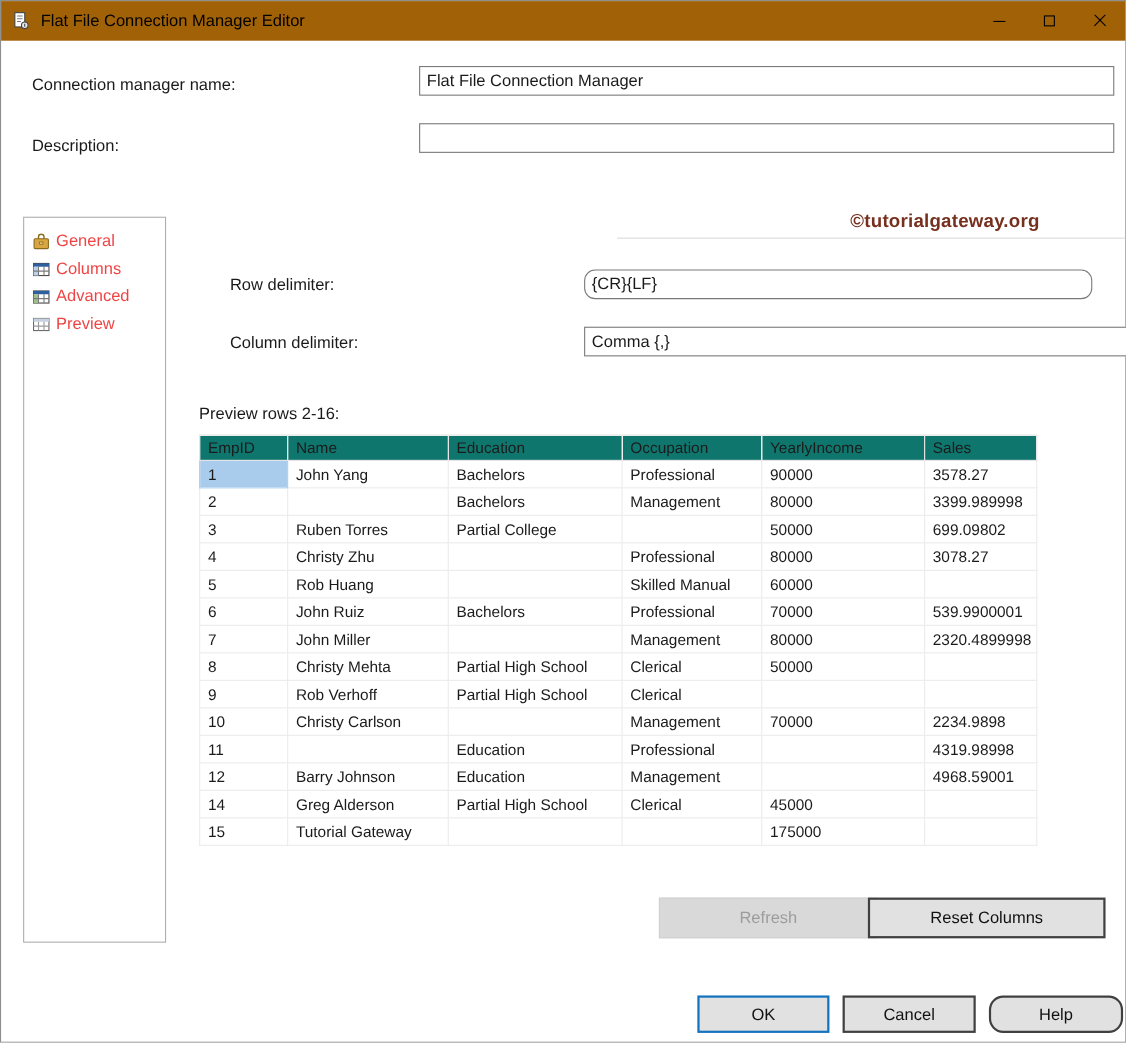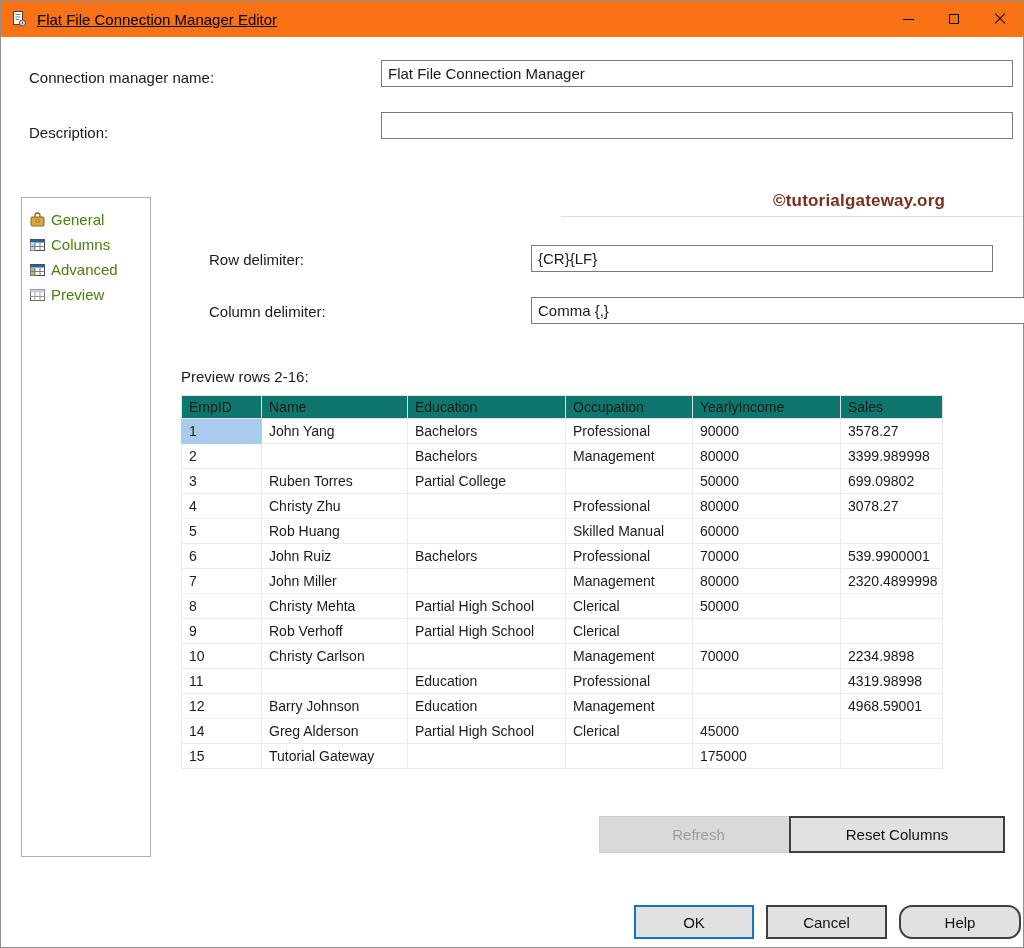--- a/index.html
+++ b/index.html
@@ -4,21 +4,21 @@
 <style>
   html,body{margin:0;padding:0;}
   body{
     width:1024px;height:948px;position:relative;background:#ffffff;
     font-family:"Liberation Sans","DejaVu Sans",sans-serif;font-size:15px;color:#000;
     overflow:hidden;
   }
   .window{position:absolute;inset:0;border:1px solid #8f8f8f;box-sizing:border-box;background:#fff;}
 
   
-  .titlebar{position:absolute;top:0;left:0;right:0;height:36px;display:flex;align-items:center;background:#f97316;text-decoration:underline;}
+  .titlebar{position:absolute;top:0;left:0;right:0;height:36px;display:flex;align-items:center;background:#a16207;}
   .app-icon{margin-left:9px;width:18px;height:18px;display:inline-flex;}
   .title{margin-left:9px;font-size:15px;color:#000;}
   .win-controls{margin-left:auto;display:flex;height:36px;}
   .win-btn{width:46px;height:36px;display:flex;align-items:center;justify-content:center;cursor:default;position:relative;}
   .glyph-min{width:11px;height:1px;background:#000;display:block;}
   .glyph-max{width:10px;height:10px;border:1px solid #000;display:block;box-sizing:border-box;}
   .glyph-close{position:relative;width:12px;height:12px;display:block;}
   .glyph-close::before,.glyph-close::after{content:"";position:absolute;left:-1px;top:5px;width:14px;height:1.4px;background:#000;}
   .glyph-close::before{transform:rotate(45deg);}
   .glyph-close::after{transform:rotate(-45deg);}
@@ -27,28 +27,28 @@
   .field-label{position:absolute;color:#1a1a1a;}
   .lbl-conn{left:28px;top:68px;}
   .lbl-desc{left:28px;top:123px;}
   .textbox{
     position:absolute;height:27px;border:1px solid #7a7a7a;background:#fff;
     font-family:"Liberation Sans","DejaVu Sans",sans-serif;font-size:15px;color:#1a1a1a;
     padding:0 6px;box-sizing:border-box;outline:none;
   }
   .tb-conn{left:380px;top:59px;width:632px;}
   .tb-desc{left:380px;top:111px;width:632px;}
-  .tb-rowdelim{left:530px;top:244px;width:462px;}
+  .tb-rowdelim{left:530px;top:244px;width:462px;border-radius:10px;}
   .tb-coldelim{left:530px;top:296px;width:494px;}
 
   
   .sidebar{position:absolute;left:20px;top:196px;width:130px;height:660px;border:1px solid #aeaeae;background:#fff;box-sizing:border-box;padding-top:9px;}
   .side-item{display:flex;align-items:center;height:25px;padding-left:7px;cursor:default;}
   .side-item .icon{width:17px;height:16px;display:inline-flex;margin-right:5px;flex:0 0 auto;}
-  .side-item .lab{font-size:15px;color:#4d7c0f;}
+  .side-item .lab{font-size:15px;color:#ef4444;}
 
   
   .section-label{position:absolute;left:180px;top:207px;color:#1a1a1a;}
   .groupline{position:absolute;left:560px;top:215px;right:0;height:1px;background:#dcdcdc;}
   .lbl-rowdelim{left:208px;top:250px;}
   .lbl-coldelim{left:208px;top:302px;}
   .watermark{position:absolute;left:772px;top:190px;font-size:17px;font-weight:700;color:#76301e;letter-spacing:0.2px;}
 
   
   .preview-label{position:absolute;left:180px;top:367px;color:#1a1a1a;}

